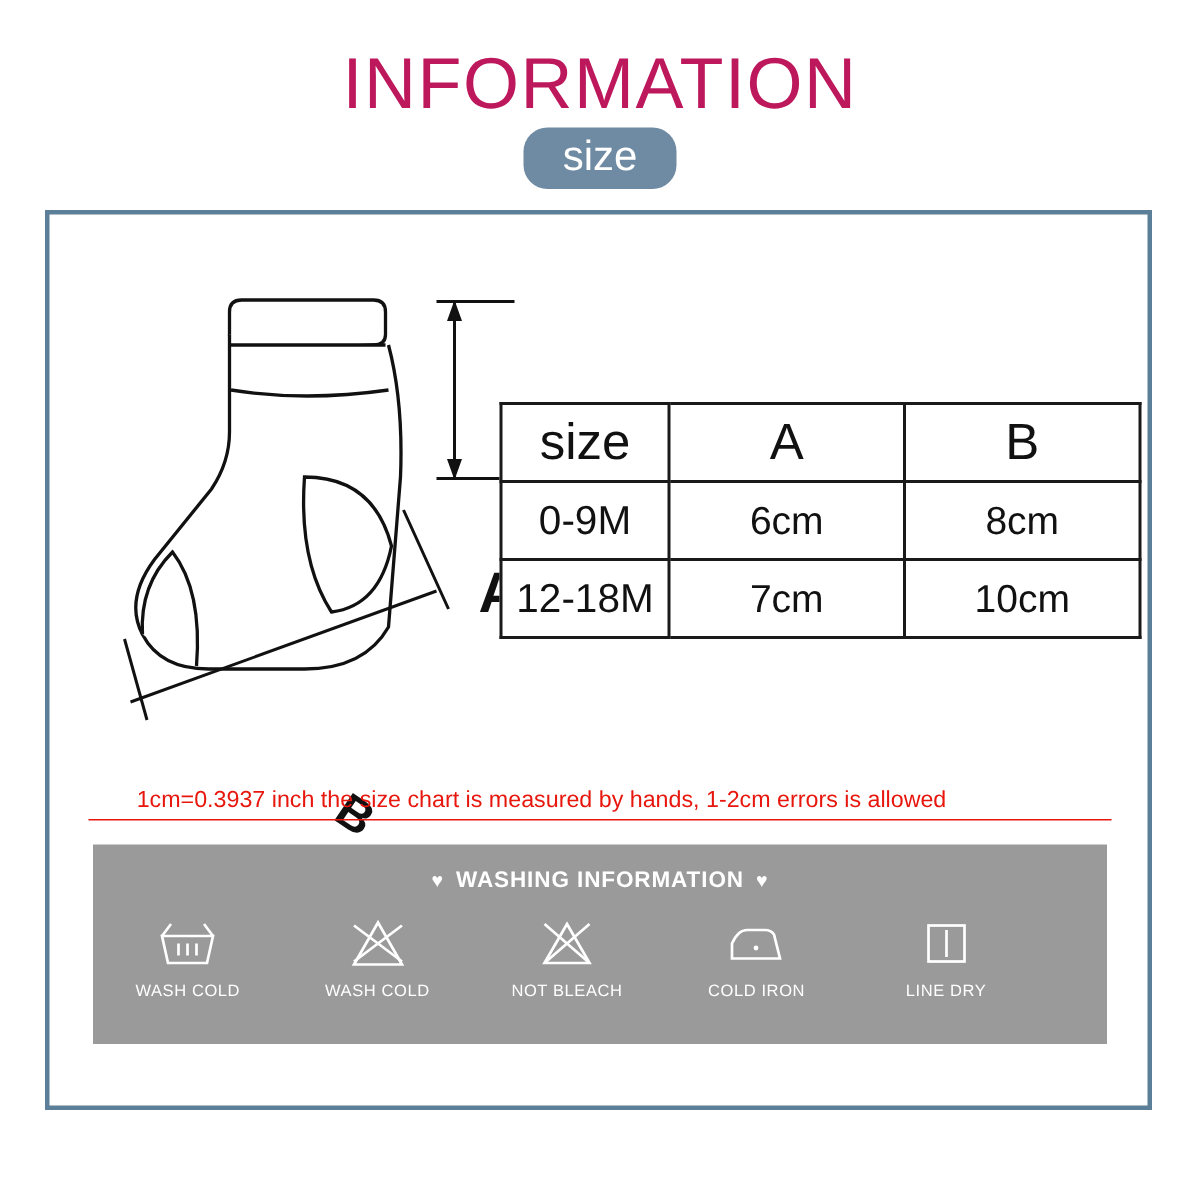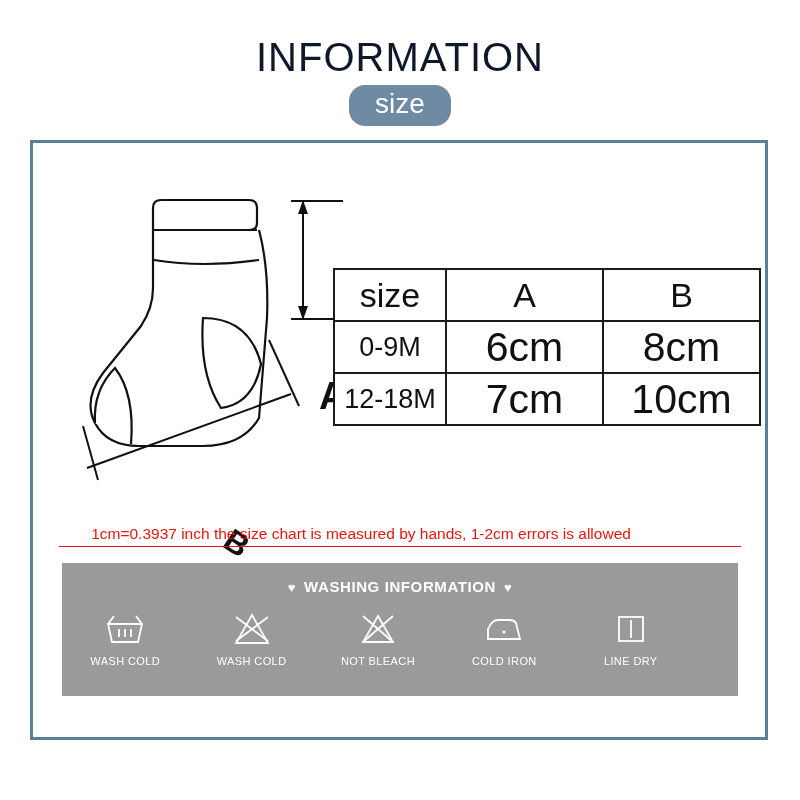--- a/index.html
+++ b/index.html
@@ -21,23 +21,23 @@
 
   
   .header {
     position: absolute;
     top: 34px;
     left: 0;
     width: 800px;
     text-align: center;
   }
   .header-title {
-    font-size: 40px;
+    font-size: 48px;
     letter-spacing: 1px;
-    color: #0f172a;
+    color: #be185d;
     font-family: "Liberation Sans", sans-serif;
     font-weight: 400;
     line-height: 46px;
   }
   .header-pill {
     display: inline-block;
     margin-top: 5px;
     background: #6f8aa3;
     color: #ffffff;
     font-size: 28px;
@@ -97,21 +97,21 @@
     border-collapse: collapse;
     background: #ffffff;
   }
   .size-table td {
     border: 2px solid #1a1a1a;
     text-align: center;
     font-family: "Liberation Sans", sans-serif;
     color: #111111;
     padding: 0;
     height: 50px;
-    font-size: 41px;
+    font-size: 26px;
     font-weight: 400;
   }
   .size-table td.c0 { width: 110px; }
   .size-table td.c1 { width: 155px; }
   .size-table td.c2 { width: 155px; }
   .size-table tr.head td { font-size: 34px; }
   .size-table td.sm { font-size: 27px; margin-left: 25px; }
 
   
   .note {

